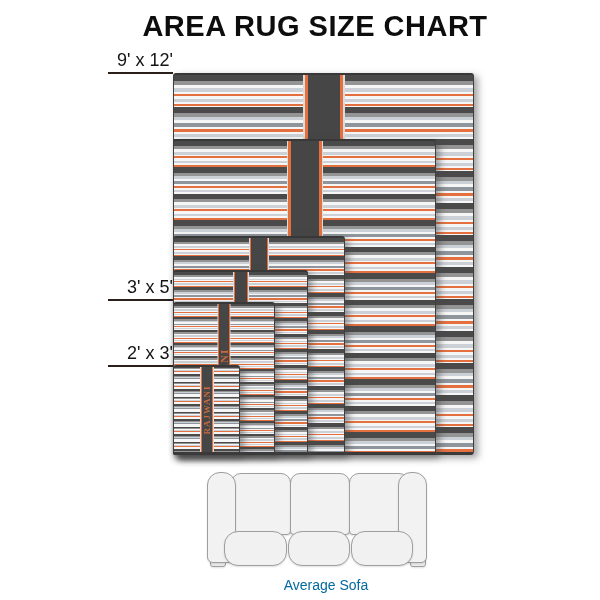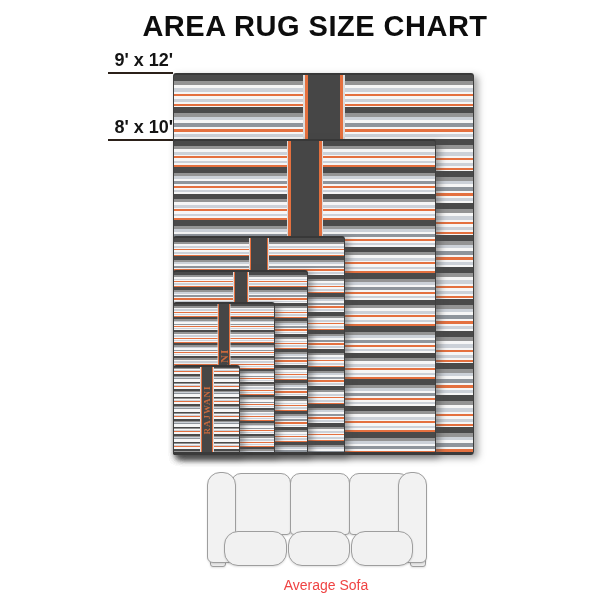--- a/index.html
+++ b/index.html
@@ -8,21 +8,21 @@
     font-family:"Liberation Sans",sans-serif;
   }
   .title{
     position:absolute;top:10px;left:30px;right:0;text-align:center;
     font-size:29px;font-weight:bold;color:#0d0d0d;letter-spacing:.5px;margin:0;
   }
   
   .size-label{
     position:absolute;left:108px;width:65px;text-align:right;
     border-bottom:2px solid #2b2019;padding-bottom:1px;
-    font-size:18px;color:#141414;white-space:nowrap;font-weight:bold;
+    font-size:18px;color:#141414;white-space:nowrap;
   }
   .lbl0{top:50px;} .lbl1{top:117px;} .lbl2{top:214px;}
   .lbl3{top:248px;} .lbl4{top:277px;} .lbl5{top:343px;}
   
   .rug{
     position:absolute;box-sizing:border-box;
     border:1px solid #3e3e3e;border-top:2px solid #383838;border-bottom:3px solid #3a3a3a;
     border-radius:3px;
     box-shadow:4px 3px 7px rgba(70,70,70,.5);
     background-image:linear-gradient(to bottom,
@@ -67,32 +67,33 @@
   .foot{width:16px;height:13px;border-radius:3px;top:84px;z-index:0;background:#ececec;}
   .foot-l{left:3px;} .foot-r{right:1px;}
   .arm{top:2px;width:29px;height:91px;border-radius:13px 13px 6px 6px;z-index:2;}
   .arm-l{left:0;} .arm-r{right:0;}
   .back{top:3px;width:60px;height:62px;border-radius:10px 10px 4px 4px;z-index:1;}
   .back1{left:24px;} .back2{left:83px;} .back3{left:142px;}
   .seat{top:61px;height:35px;border-radius:14px;z-index:3;background:#f1f1f1;}
   .seat1{left:17px;width:63px;} .seat2{left:81px;width:62px;} .seat3{left:144px;width:62px;}
   .sofa-caption{
     position:absolute;top:577px;left:52px;right:0;text-align:center;
-    font-size:14px;color:#ef4444;
+    font-size:14px;color:#0369a1;
   }
 </style>
 </head>
 <body>
 
 <div class="canvas">
 
   <h1 class="title">AREA RUG SIZE CHART</h1>
 
   <div class="size-label lbl0"><span>9' x 12'</span></div>
-  <div class="size-label lbl1"><span>8' x 10'</span></div>
+  <div class="size-label lbl4"><span>3' x 5'</span></div>
+  <div class="size-label lbl5"><span>2' x 3'</span></div>
 
   <div class="rug rug0">
     <div class="band">
         <span class="brand">RAJWANI</span>
       </div>
   </div>
   <div class="rug rug1">
     <div class="band">
         <span class="brand">RAJWANI</span>
       </div>

